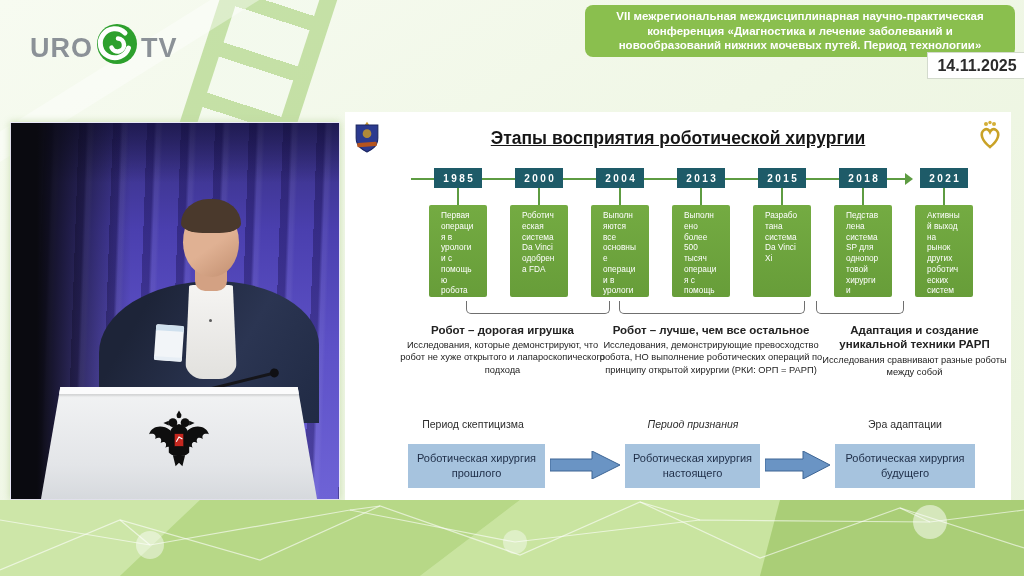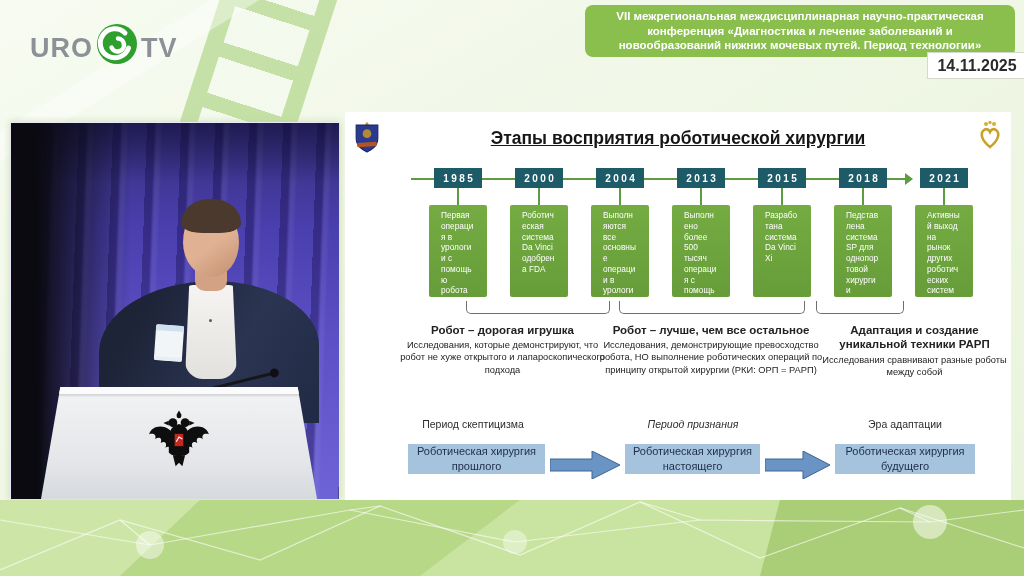--- a/index.html
+++ b/index.html
@@ -99,21 +99,21 @@
   .note .note-body{ font-size:9.3px; line-height:1.3; }
   .note.n1{ left:50px; width:215px; }
   .note.n2{ left:250px; width:232px; }
   .note.n3{ left:477px; width:185px; }
 
   .era-label{ position:absolute; top:306px; text-align:center; font-size:10.5px; color:#2d2d2d; }
   .era-label.l1{ left:48px; width:160px; }
   .era-label.l2{ left:268px; width:160px;font-style:italic; }
   .era-label.l3{ left:480px; width:160px; }
 
-  .era-box{ position:absolute; top:332px; height:30px; background:#a6c3de;
+  .era-box{ position:absolute; top:332px; height:44px; background:#a6c3de;
     display:flex; align-items:center; justify-content:center; text-align:center;
     font-size:11px; line-height:1.4; color:#1d2c46; }
   .era-box.e1{ left:63px; width:137px; }
   .era-box.e2{ left:280px; width:135px; }
   .era-box.e3{ left:490px; width:140px; }
 
   .era-arrow{ position:absolute; top:339px; }
   .era-arrow.a1{ left:205px; }
   .era-arrow.a2{ left:420px; }
 </style>

